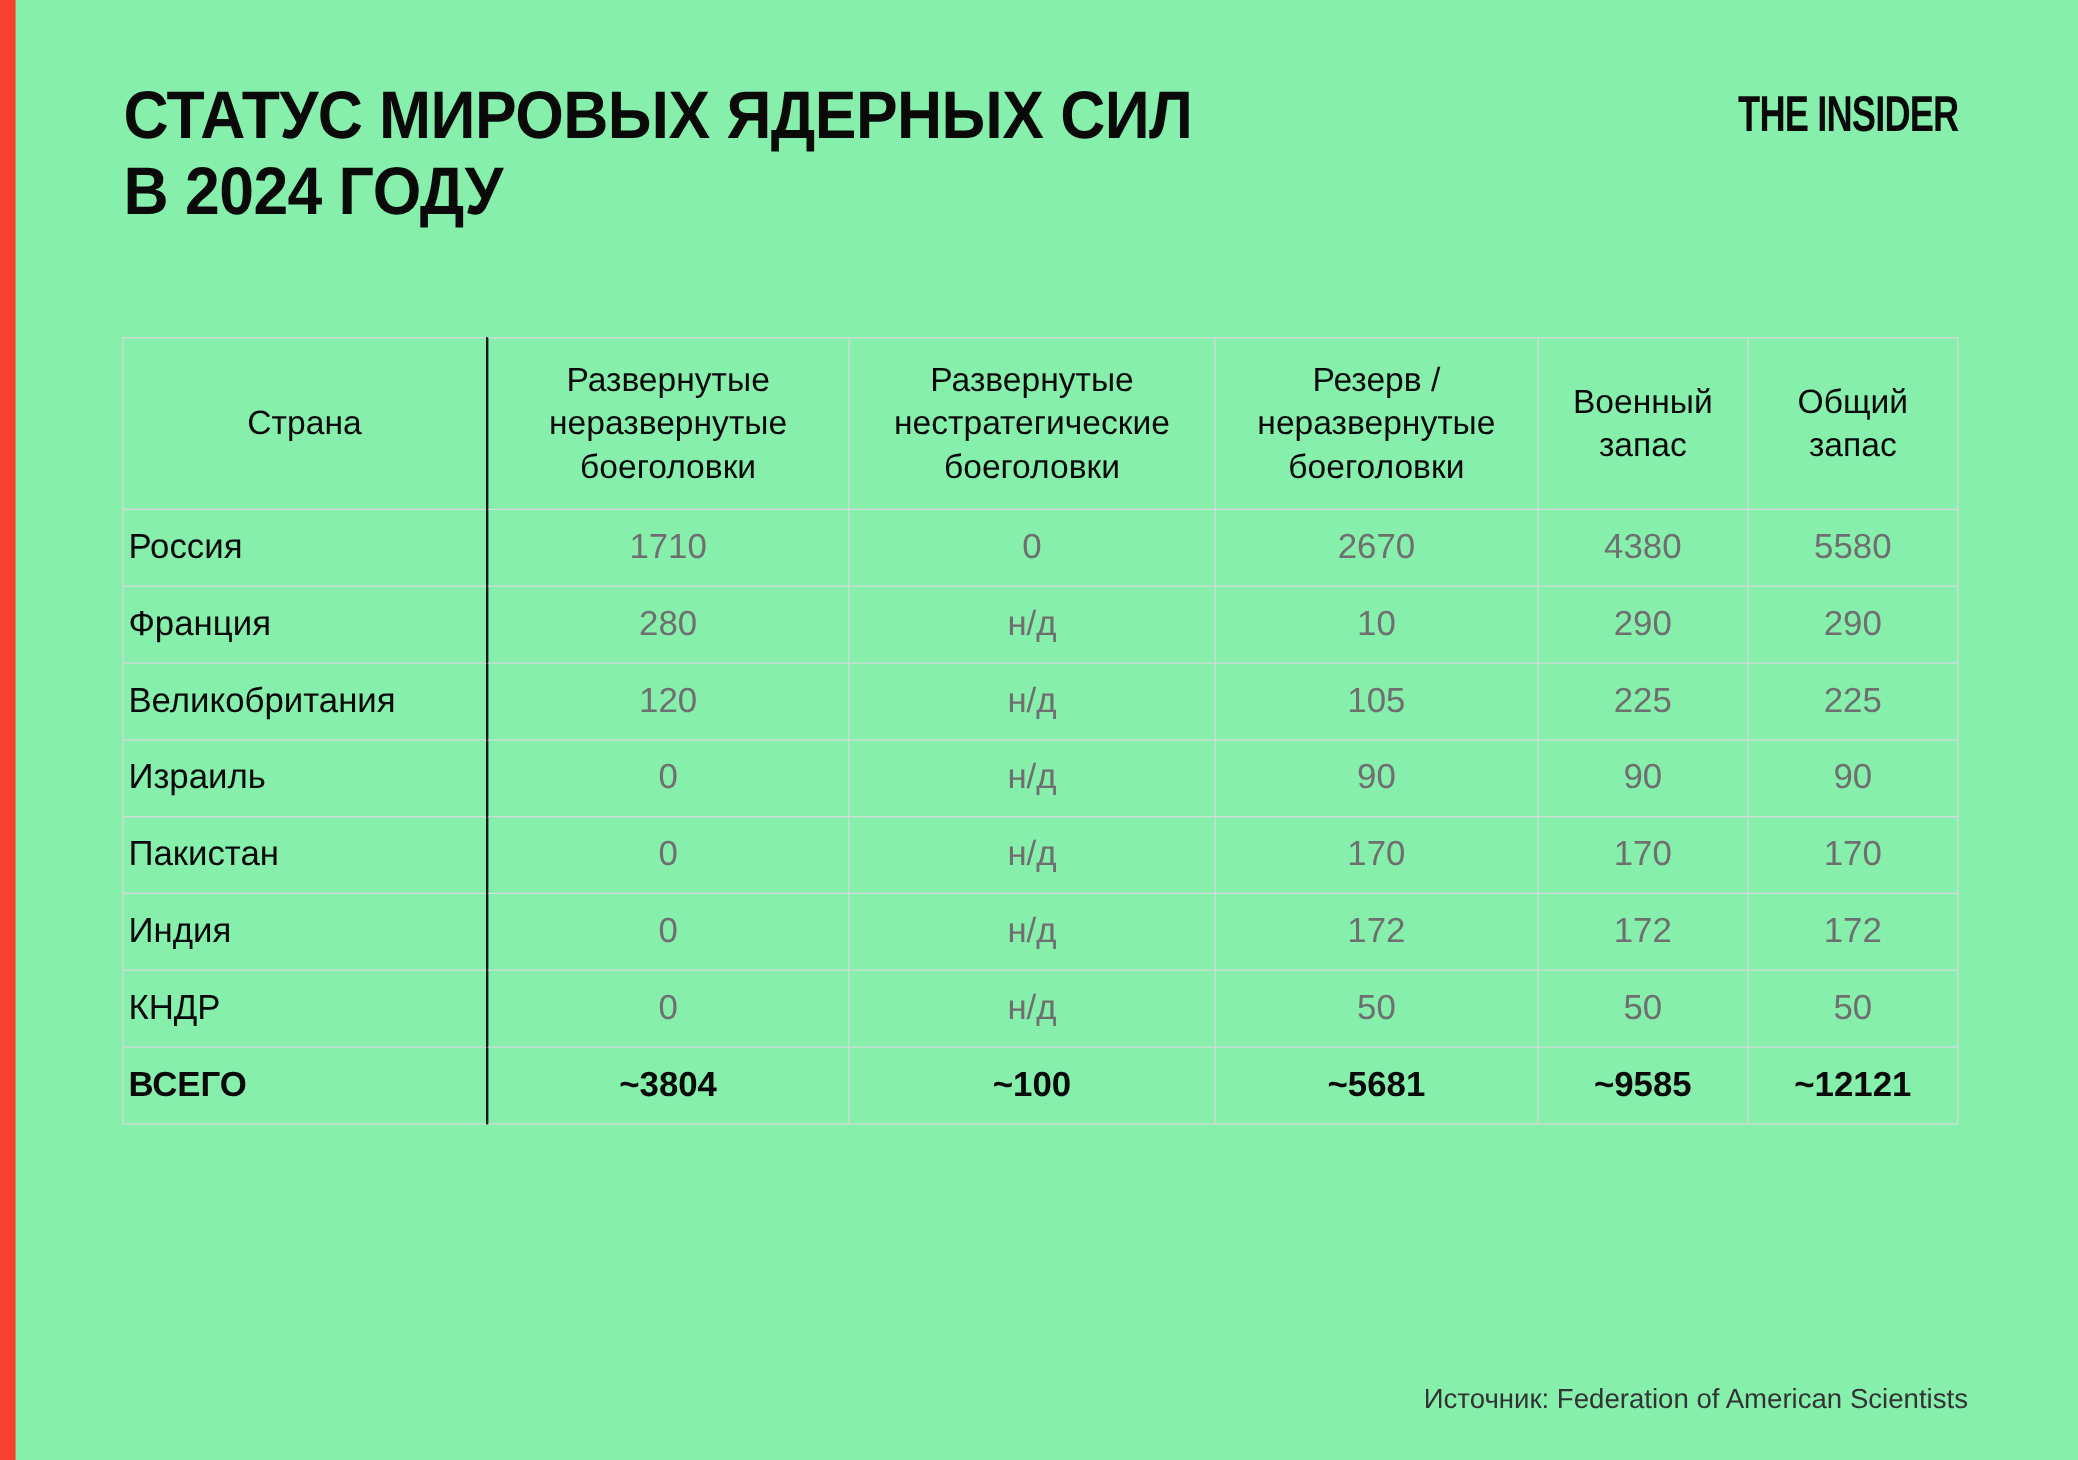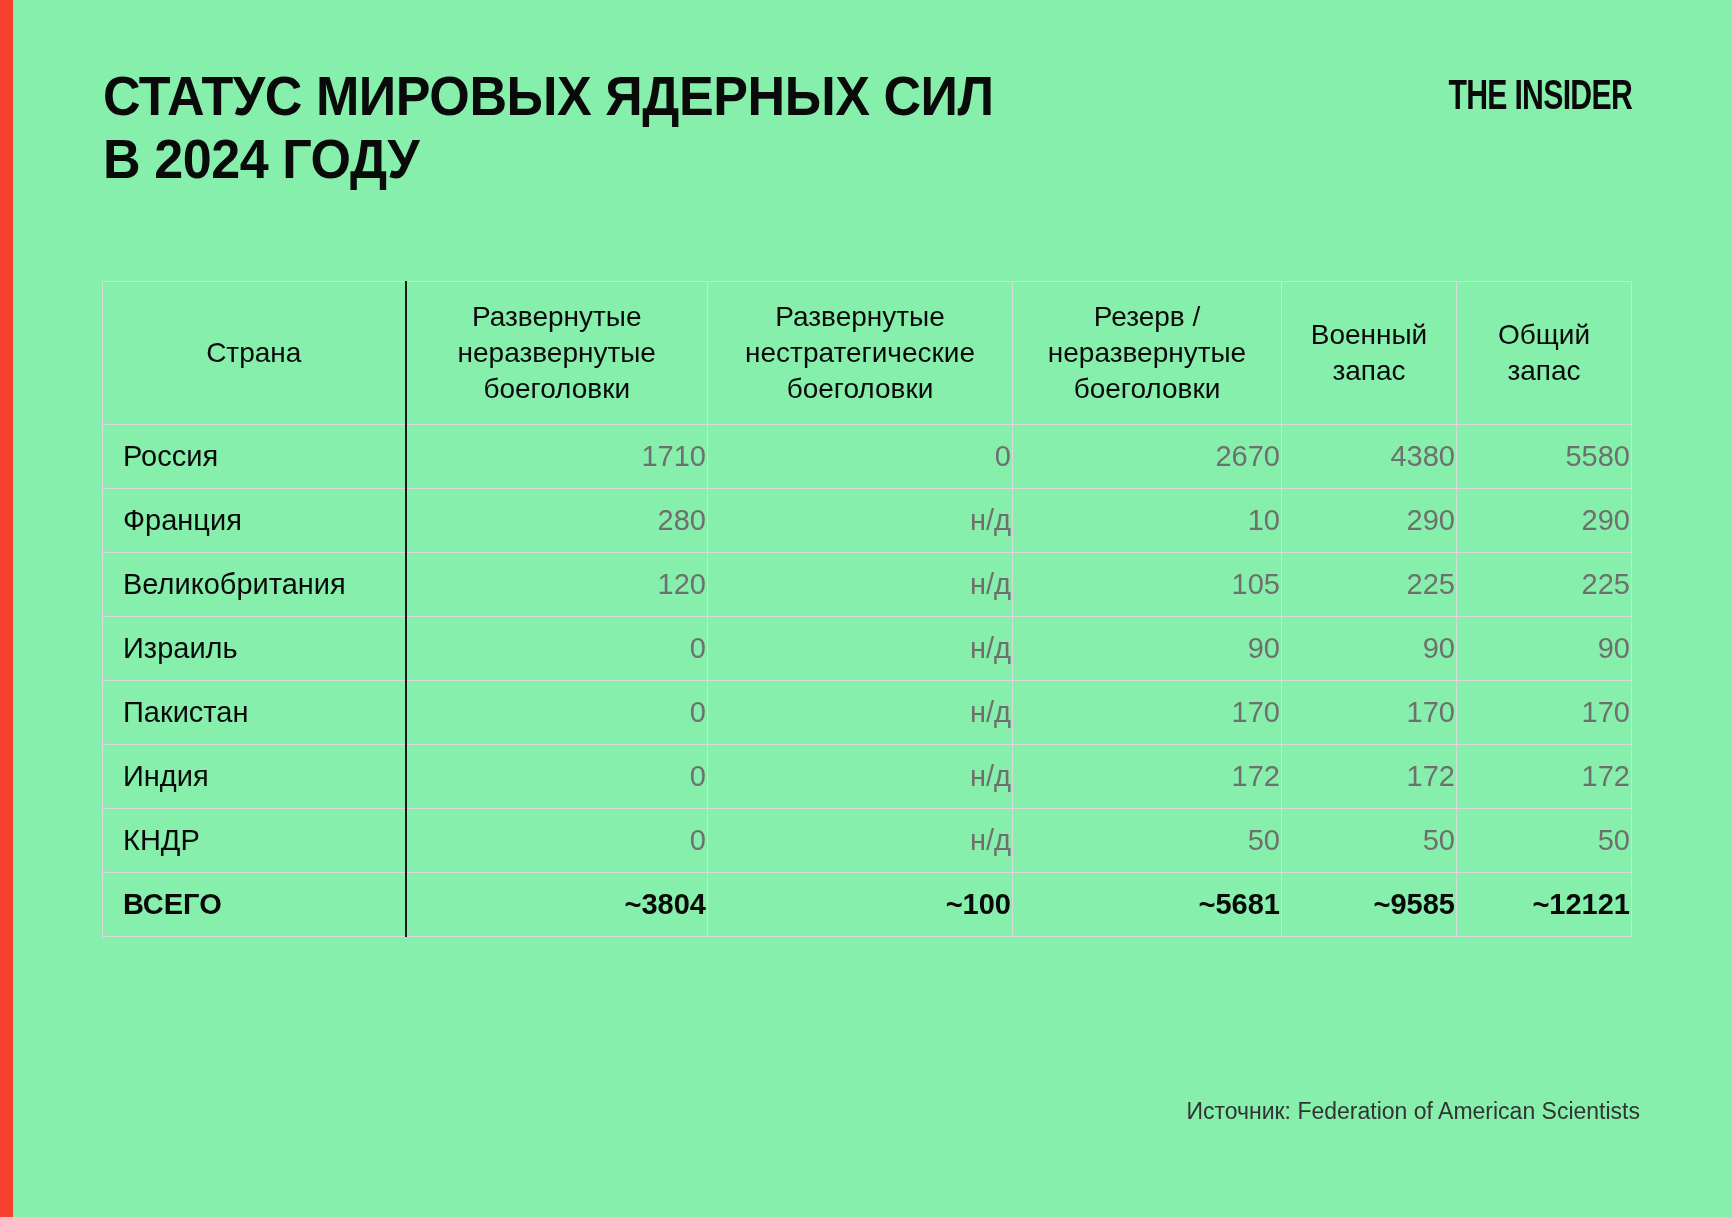--- a/index.html
+++ b/index.html
@@ -70,38 +70,38 @@
     padding: 0 12px;
     border-bottom: 3px solid #1a1a1a;
   }
   tbody td {
     height: 61px;
     font-size: 29px;
     vertical-align: middle;
   }
   .country {
     text-align: left;
-    padding-left: 20px;
+    padding-left: 4px;
     color: #0a0a0a;
   }
   .value {
-    text-align: right;
+    text-align: center;
     color: #6f6f6f;
   }
   .first-col {
     border-right: 2px solid #1a1a1a !important;
     margin-left: 26px;
   }
   tr.total td {
     color: #0a0a0a;
     font-weight: 700;
   }
   .source {
     position: absolute;
-    right: 92px; top: 1098px;
+    right: 92px; top: 1152px;
     font-size: 23px;
     color: #333333;
     text-align: right;
   }
 </style>
 </head>
 <body>
 
 <div class="canvas">
 

